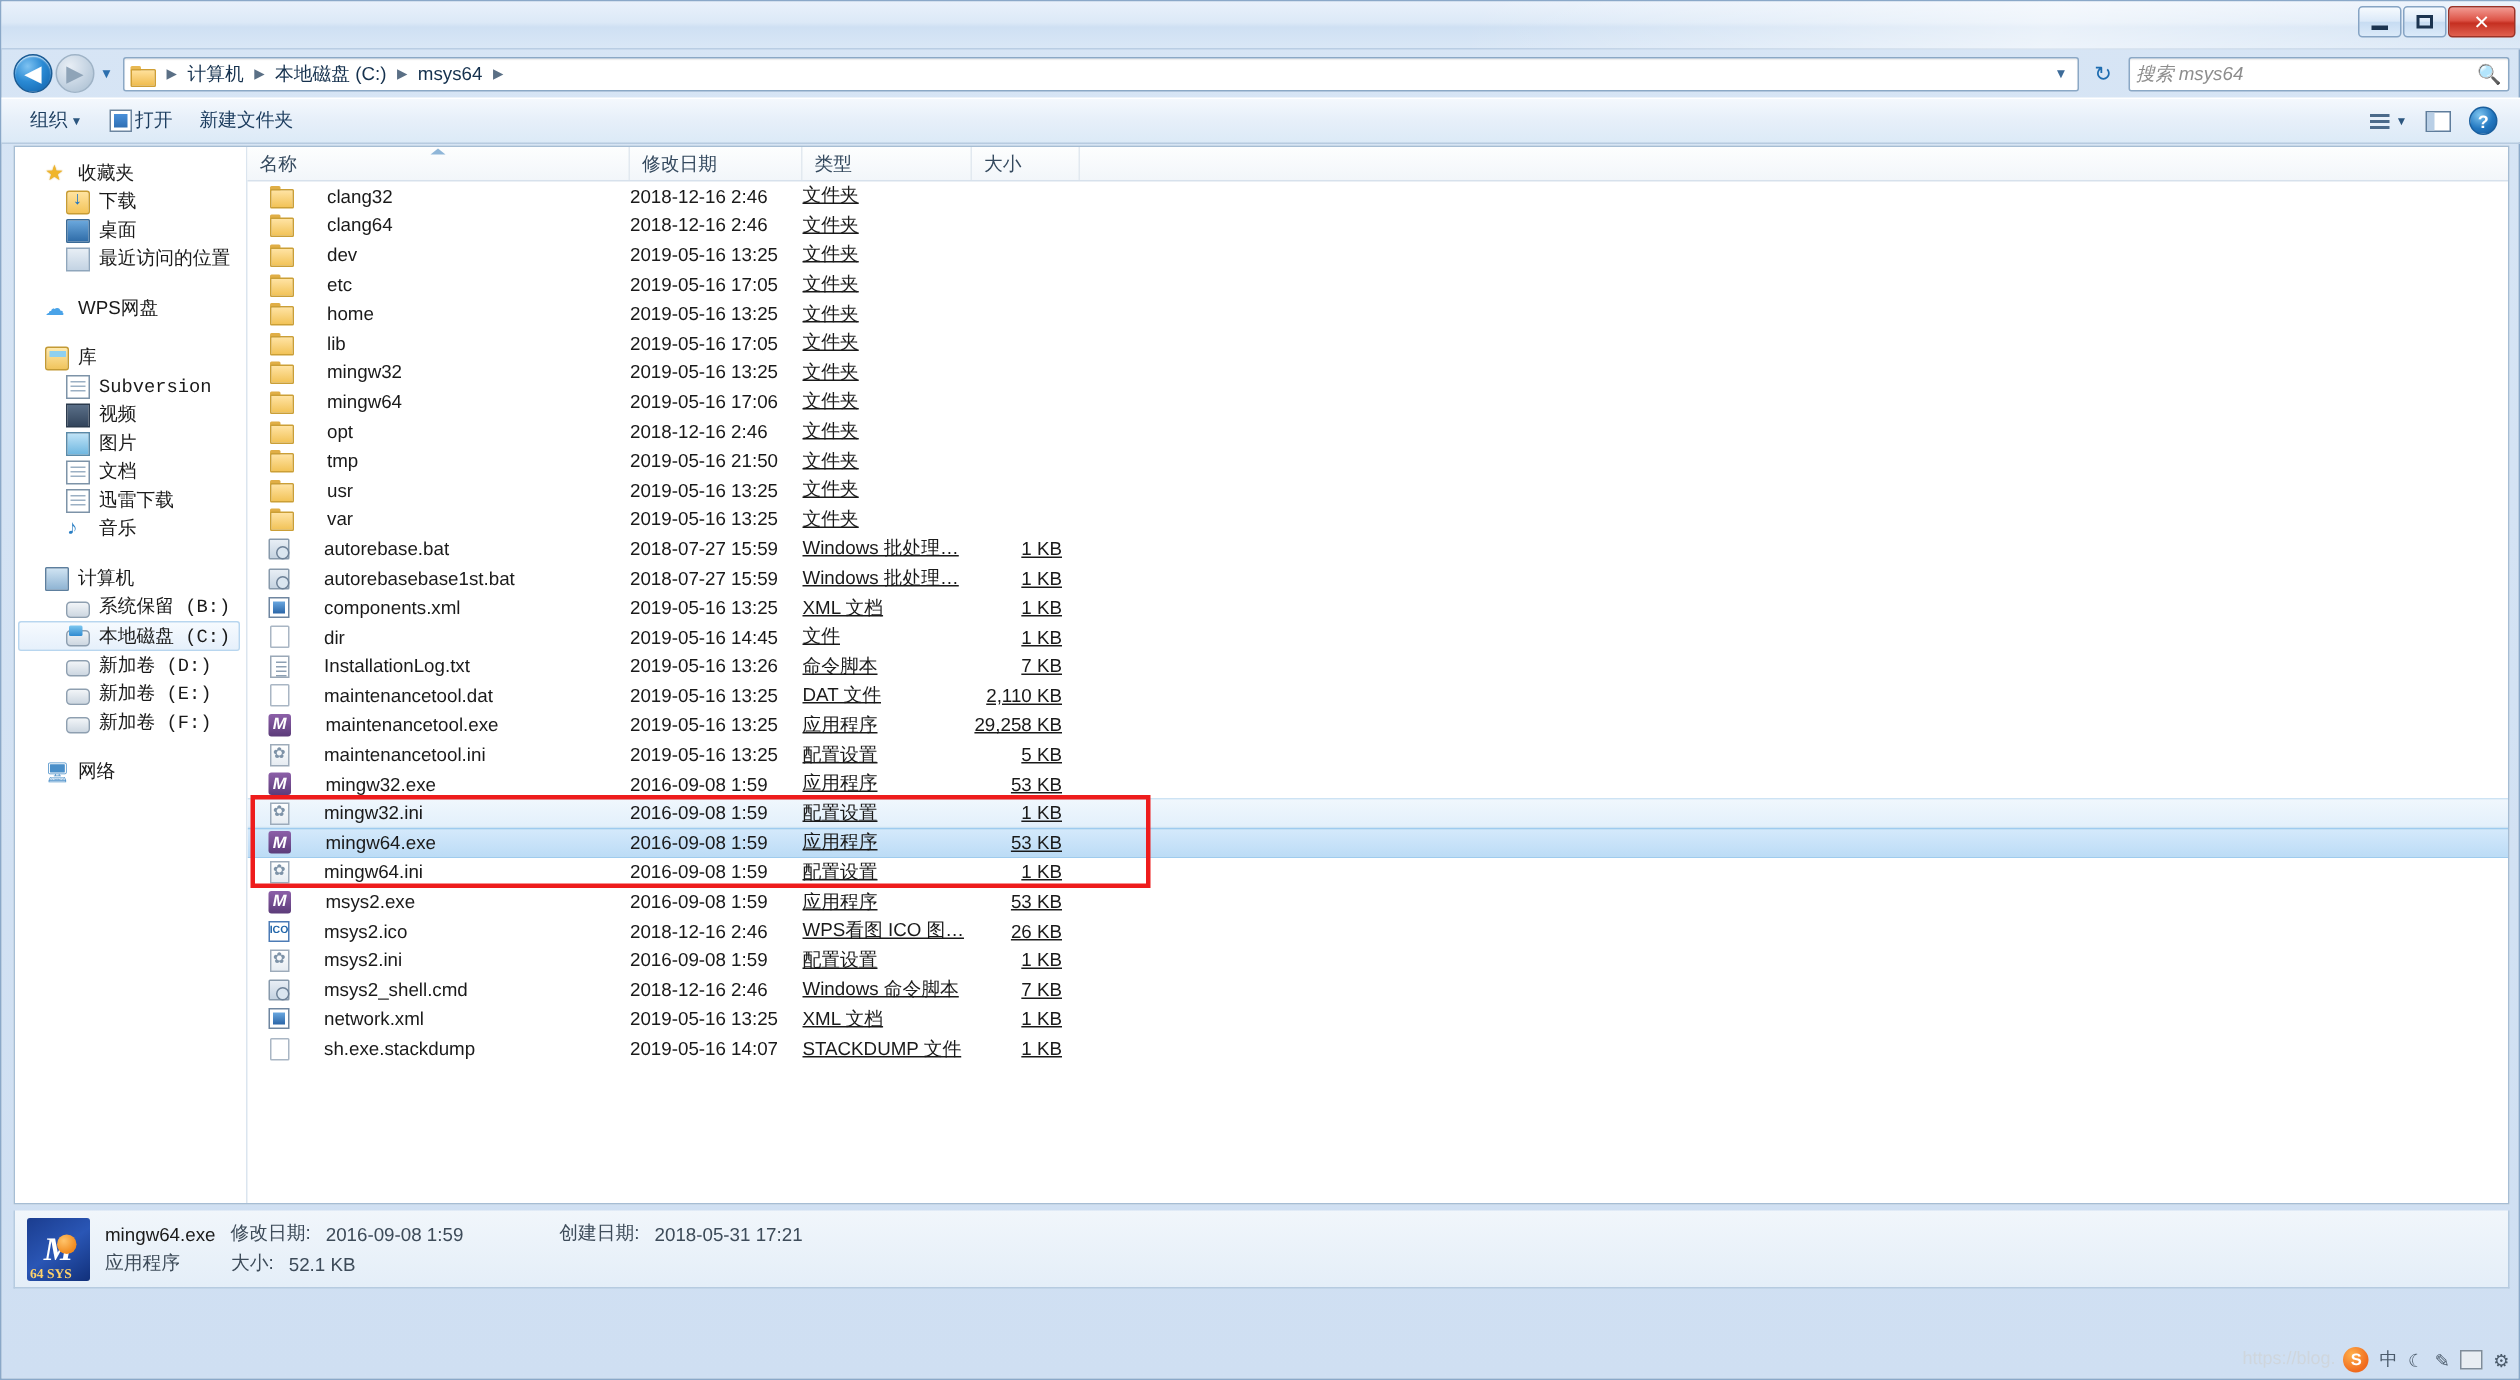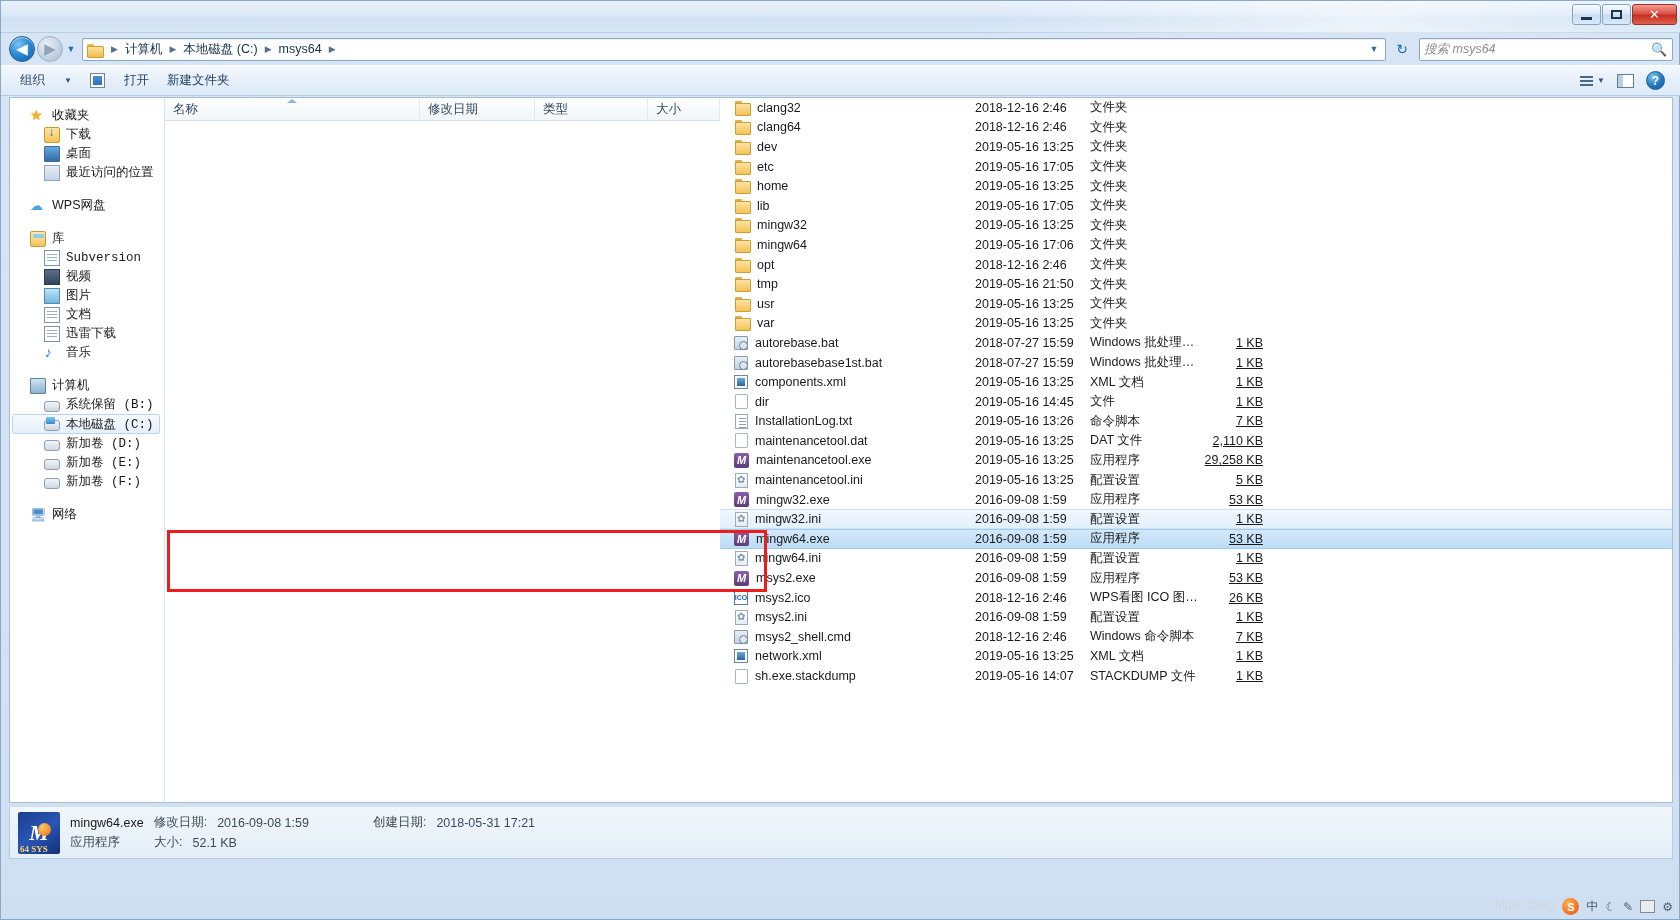--- a/index.html
+++ b/index.html
@@ -109,21 +109,21 @@
   .search-ico { color: #2a6ca8; font-size: 13px; }
 
   
   .cmdbar {
     position: absolute; left: 0; top: 64px; width: 1680px; height: 31px;
     background: linear-gradient(180deg, #f4f8fd 0%, #e6eff9 50%, #dceaf7 100%);
     border-top: 1px solid #ffffff; border-bottom: 1px solid #b7cbe0;
     display: flex; align-items: center; padding: 0 10px;
   }
   .cmditem {
-    height: 23px; display: flex; align-items: center; gap: 19px;
+    height: 23px; display: flex; align-items: center; gap: 2px;
     padding: 0 9px; color: #1b3c5e; font-size: 12.5px; border-radius: 3px; justify-content: flex-end;
   }
   .cmd-caret { font-size: 8px; color: #2c567f; }
   .cmdbar .spacer { flex: 1; }
   .xmlico {
     width: 15px; height: 15px; background: #ffffff; border: 1px solid #6d86a0;
     display: inline-block; position: relative;
   }
   .xmlico::after {
     content: ""; position: absolute; left: 2px; top: 2px; right: 2px; bottom: 2px;
@@ -202,21 +202,21 @@
     background: linear-gradient(180deg,#f2f5f8 0%, #cdd7e1 100%);
     border:1px solid #8e9fb0; border-radius: 3px; height: 11px; margin-top: 3px;
   }
   .ico-drive-c::after{
     content:""; position:absolute; left:1px; top:-4px; width:9px; height:7px;
     background: linear-gradient(180deg,#7ec8f0 0%, #2f8ad0 100%); border-radius:1px;
   }
   .ico-net { color:#4a8fc9; font-size: 13px; line-height:16px; }
 
   
-  .filelist { flex: 1; display: flex; min-width: 0; }
+  .filelist { flex: 1; display: flex; flex-direction: column; min-width: 0; }
   .colhead {
     height: 23px; display: flex; align-items: stretch;
     background: linear-gradient(180deg, #fdfefe 0%, #f2f6fa 100%);
     border-bottom: 1px solid #d7e1ec;
     color: #34495e; font-size: 12.5px;
   }
   .colhead .col {
     display: flex; align-items: center; padding-left: 8px;
     border-right: 1px solid #e2e9f0; position: relative;
   }
@@ -227,23 +227,23 @@
   .sortmark {
     position: absolute; left: 50%; top: 1px; margin-left: -5px;
     width: 0; height: 0; border-left: 5px solid transparent; border-right: 5px solid transparent;
     border-bottom: 4px solid #8fb6d8;
   }
   .rows { flex: 1; position: relative; overflow: hidden; }
   .row {
     height: 19.6px; display: flex; align-items: center;
     color: #1a1a1a; font-size: 12.5px; white-space: nowrap;
   }
-  .row .c-name { width: 255px; display: flex; align-items: center; gap: 7px; padding-left: 14px; }
+  .row .c-name { width: 255px; display: flex; align-items: center; gap: 23px; padding-left: 14px; }
   .row .c-date { width: 115px; }
-  .row .c-type { width: 113px; }
+  .row .c-type { width: 113px; text-decoration: underline; }
   .row .c-size { width: 72px; text-align: right; padding-right: 12px; text-decoration: underline; }
   .row.sel {
     background: linear-gradient(180deg, #d4e9fb 0%, #bcdcf6 100%);
     border-top: 1px solid #9ecbee; border-bottom: 1px solid #9ecbee;
     height: 19.6px;
   }
   .row.sel-soft {
     background: linear-gradient(180deg, #f0f7fd 0%, #e3f0fb 100%);
     border-top: 1px solid #cde3f4; border-bottom: 1px solid #cde3f4;
   }

